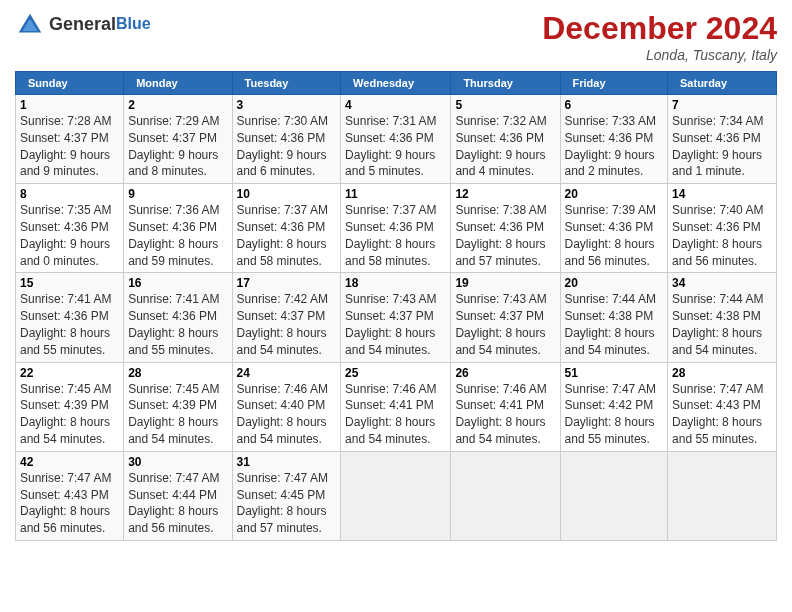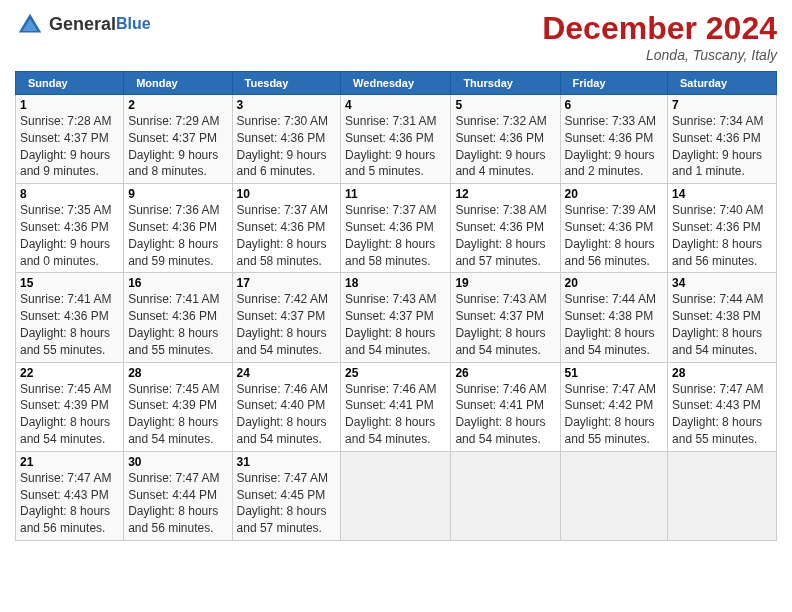--- a/index.html
+++ b/index.html
@@ -324,21 +324,21 @@
           <td>
             <span class="day-num">28</span>
             <div class="day-info">Sunrise: 7:47 AM
 Sunset: 4:43 PM
 Daylight: 8 hours
 and 55 minutes.</div>
           </td>
         </tr>
         <tr>
           <td>
-            <span class="day-num">21</span>
+            <span class="day-num">42</span>
             <div class="day-info">Sunrise: 7:47 AM
 Sunset: 4:43 PM
 Daylight: 8 hours
 and 56 minutes.</div>
           </td>
           <td>
             <span class="day-num">30</span>
             <div class="day-info">Sunrise: 7:47 AM
 Sunset: 4:44 PM
 Daylight: 8 hours

